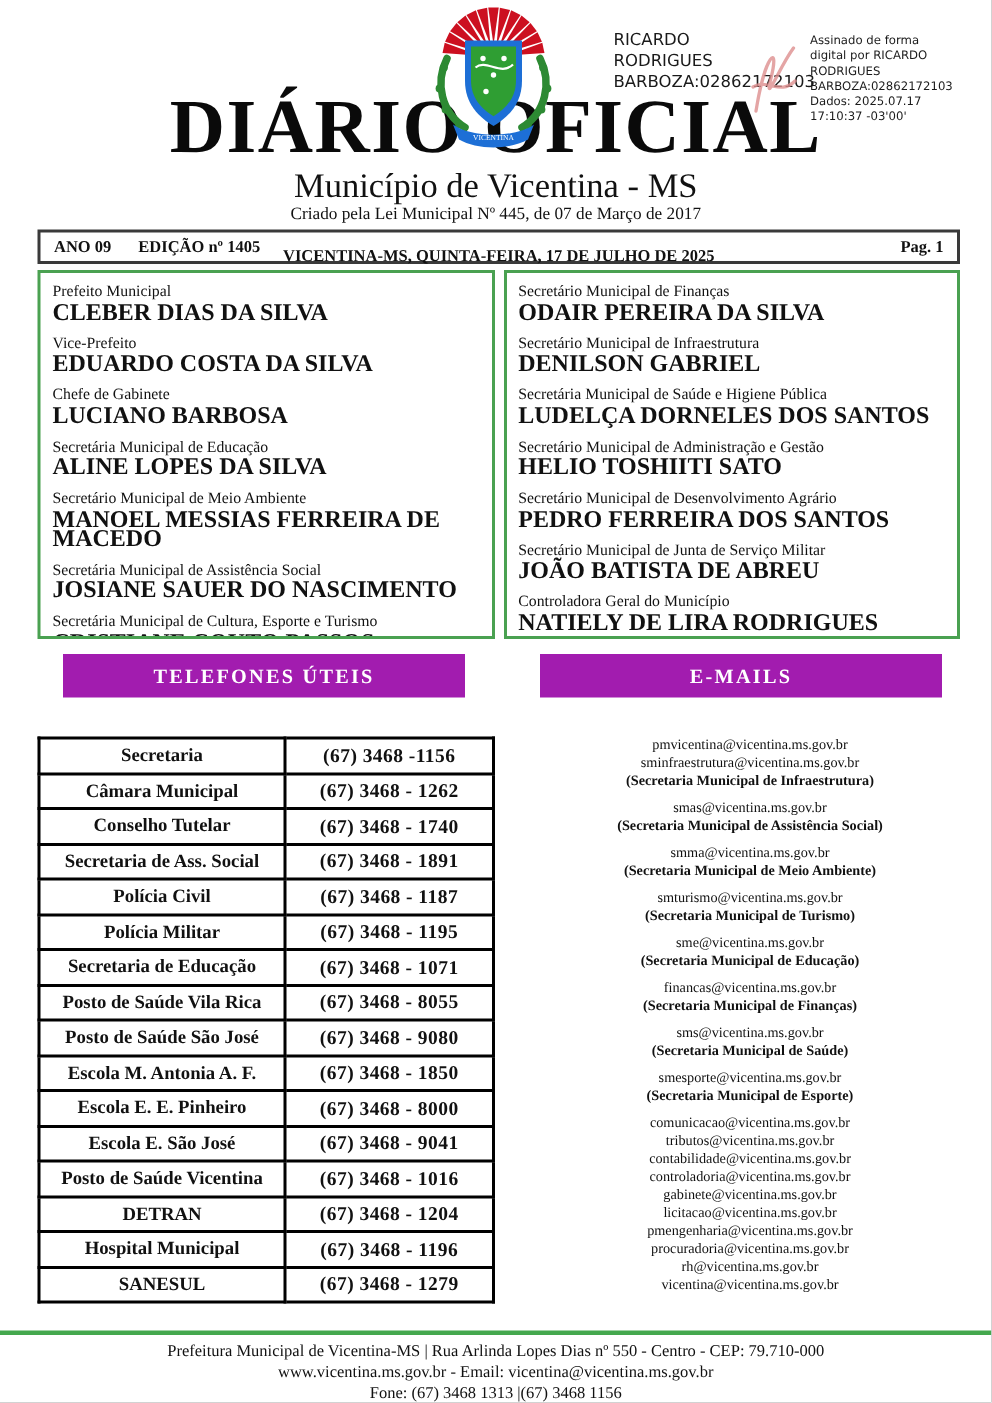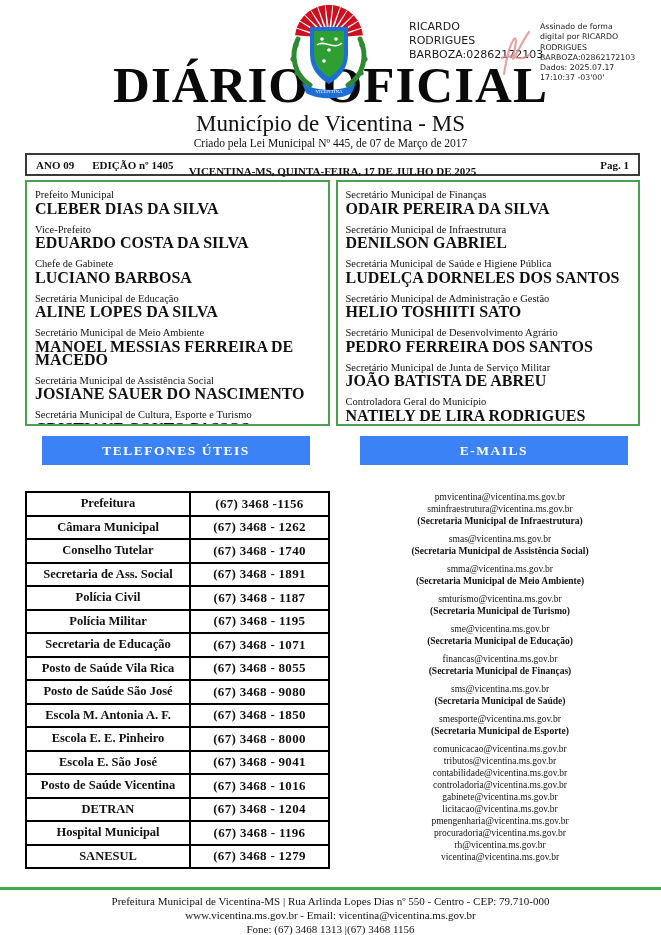--- a/index.html
+++ b/index.html
@@ -39,21 +39,21 @@
   .officials-col {
     flex:1; border:2px solid #4aa151; height:246px; padding:7px 10px 4px 8px;
     overflow:hidden;
   }
   .official { margin-bottom:9px; }
   .official .role { font-size:10.5px; line-height:12.5px; }
   .official .name { font-size:16px; font-weight:bold; line-height:13px; }
   
   .banners { display:flex; margin-top:10px; }
   .banner {
-    width:268px; height:29px; background:#3b82f6; color:#fff;
+    width:268px; height:29px; background:#a21caf; color:#fff;
     font-size:13.5px; font-weight:bold; letter-spacing:1.5px;
     text-align:center; line-height:29px;
   }
   .banner.left { margin-left:42px; }
   .banner.right { margin-left:50px; }
   
   .columns { display:flex; margin-top:26px; }
   table.phones { margin-left:25px; width:305px; border-collapse:collapse; table-layout:fixed; }
   table.phones td { border:2px solid #000; height:21.3px; text-align:center; vertical-align:middle; }
   td.ph-name { width:164px; font-size:12.5px; font-weight:bold; }
@@ -223,21 +223,21 @@
   <div class="banners">
     <div class="banner left">TELEFONES ÚTEIS</div>
     <div class="banner right">E-MAILS</div>
   </div>
 
   <div class="columns">
     <table class="phones">
       <tbody>
 
           <tr>
-            <td class="ph-name">Prefeitura</td>
+            <td class="ph-name">Secretaria</td>
             <td class="ph-num">(67) 3468 -1156</td>
           </tr>
 
           <tr>
             <td class="ph-name">Câmara Municipal</td>
             <td class="ph-num">(67) 3468 - 1262</td>
           </tr>
 
           <tr>
             <td class="ph-name">Conselho Tutelar</td>

